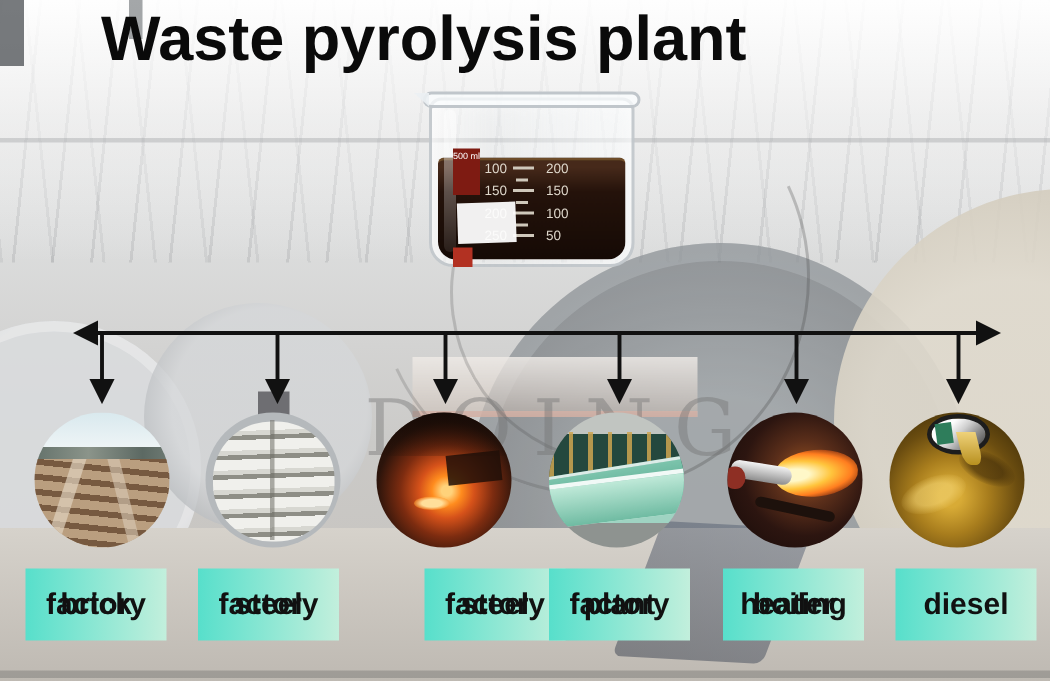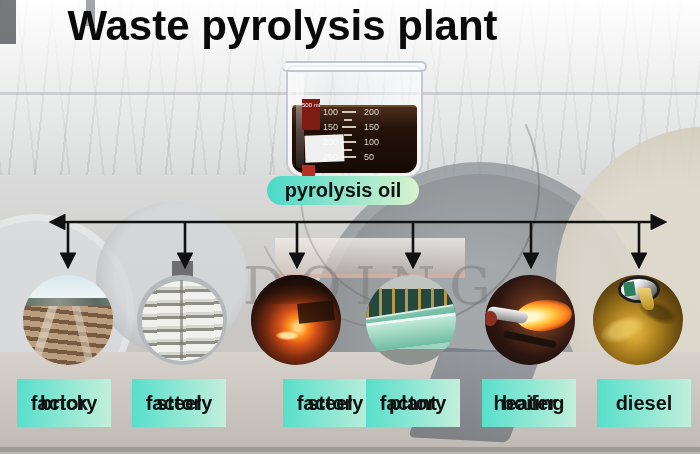--- a/index.html
+++ b/index.html
@@ -189,21 +189,20 @@
     <div class="tick long" style="top:65px"></div>
     <div class="tick short" style="top:73px"></div>
     <div class="tick long" style="top:80px"></div>
     <div class="tick short" style="top:88px"></div>
     <div class="tick long" style="top:95px"></div>
     <div class="side-label">500 ml</div>
     <div class="sticker"></div>
     <div class="redmark"></div>
   </div>
 
-  <div class="pill">pyrolysis oil</div>
 
   <svg class="arrows" viewBox="0 0 700 454" xmlns="http://www.w3.org/2000/svg">
     <defs>
       <marker id="ah" viewBox="0 0 10 10" refX="8" refY="5" markerWidth="6.5" markerHeight="6.5" orient="auto-start-reverse">
         <path d="M0 0 L10 5 L0 10 z" fill="#111"></path>
       </marker>
     </defs>
     <line x1="52" y1="222" x2="664" y2="222" stroke="#111" stroke-width="2.6" marker-start="url(#ah)" marker-end="url(#ah)"></line>
     <line x1="68" y1="222" x2="68" y2="266" stroke="#111" stroke-width="2.6" marker-end="url(#ah)"></line>
     <line x1="185" y1="222" x2="185" y2="266" stroke="#111" stroke-width="2.6" marker-end="url(#ah)"></line>

